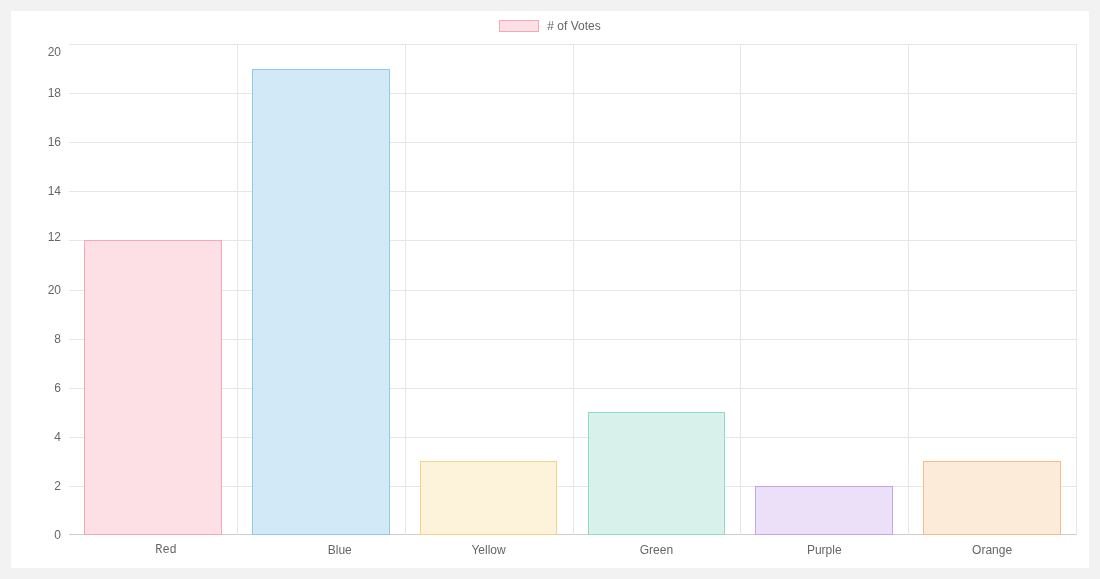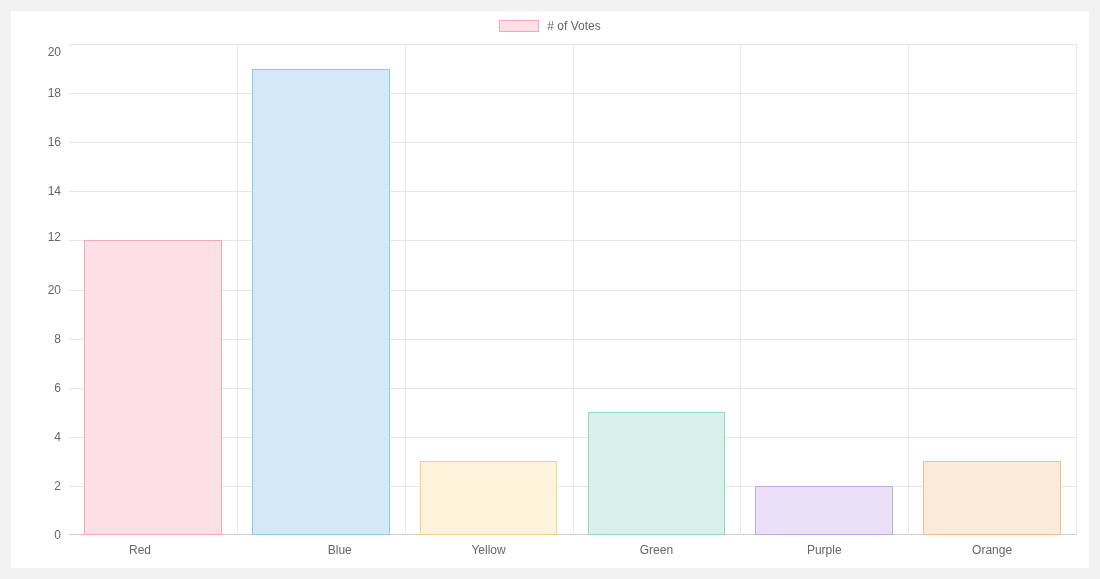--- a/index.html
+++ b/index.html
@@ -119,21 +119,21 @@
       <div class="ytick" style="top: 193px;">12</div>
       <div class="gridline" style="top: 147.3px;"></div>
       <div class="ytick" style="top: 147.3px;">14</div>
       <div class="gridline" style="top: 98.2px;"></div>
       <div class="ytick" style="top: 98.2px; margin-left: 13px;">16</div>
       <div class="gridline" style="top: 49.1px;"></div>
       <div class="ytick" style="top: 49.1px;">18</div>
       <div class="gridline" style="top: 0px;"></div>
       <div class="ytick" style="top: 8px;">20</div>
       <div class="bar" style="left: 15.105px; width: 137.623px; height: 294.6px; background: rgb(253, 224, 229); border-color: rgb(247, 168, 184);"></div>
-      <div class="xcat" style="left: 71px;">Red</div>
+      <div class="xcat" style="left: 97px; font-family: Liberation Mono, monospace;">Red</div>
       <div class="xgrid" style="left: 167.833px;"></div>
       <div class="bar" style="left: 182.938px; width: 137.623px; height: 466.45px; background: rgb(210, 233, 247); border-color: rgb(143, 202, 237);"></div>
       <div class="xcat" style="left: 251.75px; margin-left: 19px;">Blue</div>
       <div class="xgrid" style="left: 335.667px;"></div>
       <div class="bar" style="left: 350.772px; width: 137.623px; height: 73.65px; background: rgb(253, 242, 218); border-color: rgb(246, 209, 135);"></div>
       <div class="xcat" style="left: 419.583px;">Yellow</div>
       <div class="xgrid" style="left: 503.5px;"></div>
       <div class="bar" style="left: 518.605px; width: 137.623px; height: 122.75px; background: rgb(217, 241, 235); border-color: rgb(145, 217, 200);"></div>
       <div class="xcat" style="left: 587.417px;">Green</div>
       <div class="xgrid" style="left: 671.333px;"></div>

